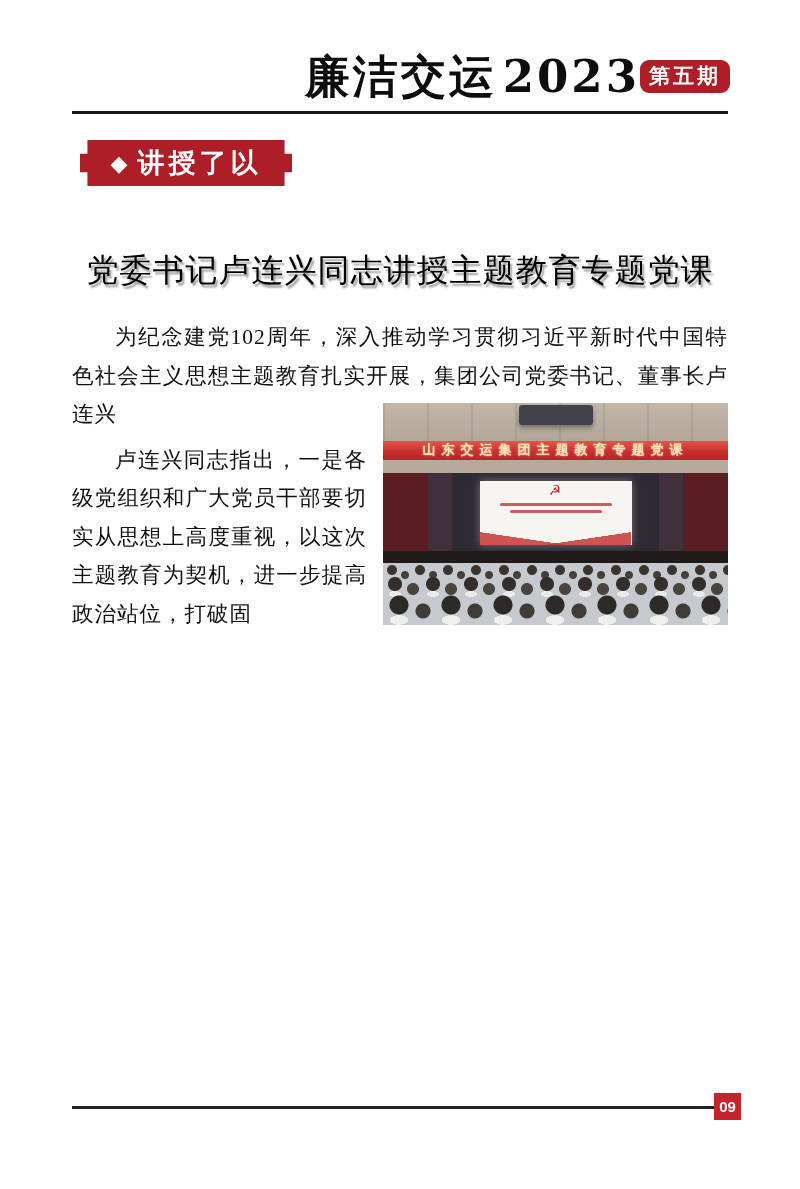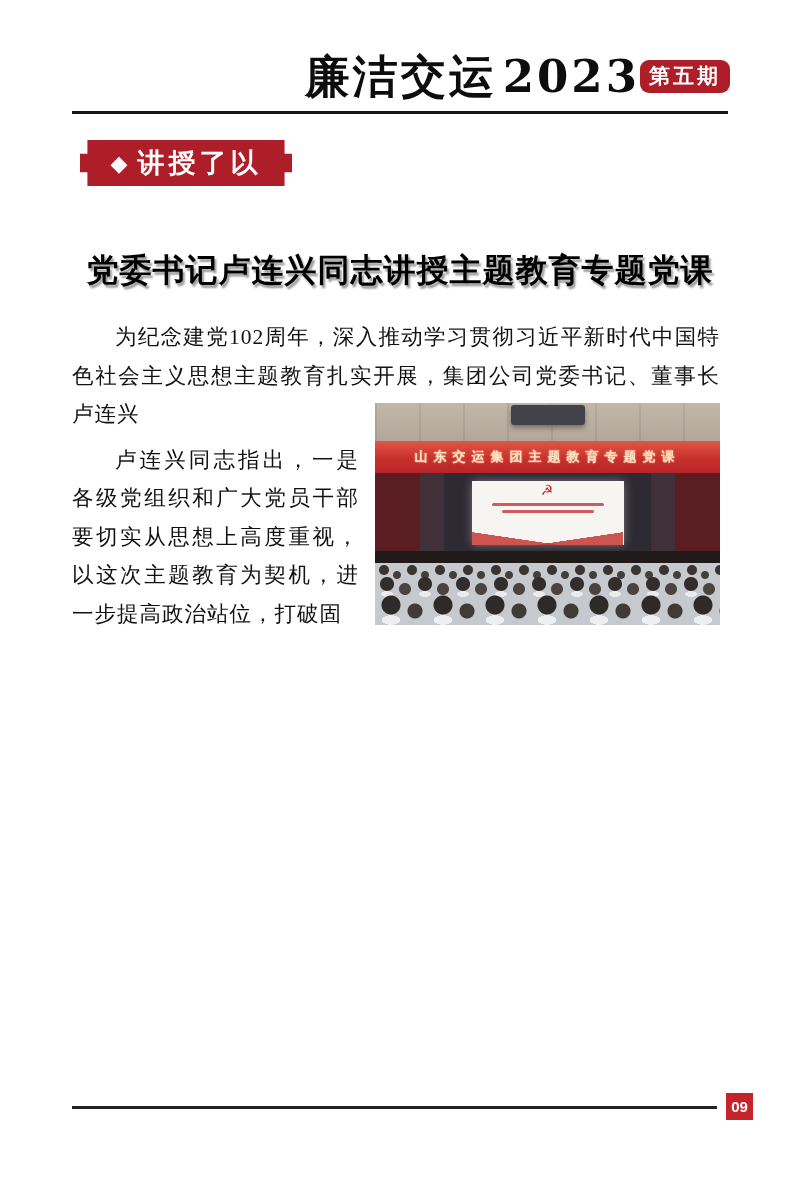--- a/index.html
+++ b/index.html
@@ -20,42 +20,42 @@
     position:absolute;top:140px;left:80px;width:212px;height:46px;background:#ae1e28;
     color:#fff;display:flex;align-items:center;justify-content:center;gap:10px;
     font-size:27px;font-weight:bold;letter-spacing:4px;
     clip-path:polygon(0% 30%,3.5% 30%,3.5% 0%,96.5% 0%,96.5% 30%,100% 30%,
                       100% 70%,96.5% 70%,96.5% 100%,3.5% 100%,3.5% 70%,0% 70%);
   }
   .section-badge .diamond{font-size:22px;letter-spacing:0;}
   
   .article-title{
     position:absolute;top:228px;left:40px;width:720px;text-align:center;
-    font-size:32px;font-weight:bold;letter-spacing:1px;white-space:nowrap;
+    font-size:32px;font-weight:normal;letter-spacing:1px;white-space:nowrap;
     color:#000;text-shadow:2px 3px 2px #9d9d9d;
   }
   
   .article{
     position:absolute;top:318px;left:72px;width:656px;
     font-size:21.5px;line-height:38.5px;letter-spacing:1px;text-align:justify;
   }
-  .para{text-indent:2em;margin:0 8px 7px 0;}
+  .para{text-indent:2em;margin:0 0 7px 0;}
   
   .photo{
     float:right;width:345px;height:222px;margin:8px 0 6px 16px;position:relative;
     overflow:hidden;text-indent:0;filter:blur(0.3px);background:#b6aa9d;
   }
   .ph-wall{position:absolute;top:0;left:0;right:0;height:38px;
     background:linear-gradient(180deg,#c2b6a9 0%,#b2a79a 100%);}
   .ph-wall:before{content:"";position:absolute;inset:0;
     background:repeating-linear-gradient(90deg,rgba(0,0,0,0.07) 0 2px,rgba(0,0,0,0) 2px 44px);}
   .ph-projector{position:absolute;top:2px;left:50%;transform:translateX(-50%);
     width:74px;height:20px;background:#42434a;border-radius:3px;
     box-shadow:0 3px 5px rgba(0,0,0,0.35);}
-  .ph-banner{position:absolute;top:38px;left:0;right:0;height:32px;
+  .ph-banner{position:absolute;top:38px;left:0;right:0;height:19px;
     background:linear-gradient(180deg,#e25648 0%,#c8302c 55%,#b8242a 100%);
     color:#ffe2c2;display:flex;align-items:center;justify-content:center;
     font-size:13px;font-weight:bold;letter-spacing:6px;white-space:nowrap;overflow:hidden;
     text-shadow:0 0 2px rgba(255,210,160,0.9);filter:blur(0.4px);}
   .ph-stage{position:absolute;top:70px;left:0;right:0;height:78px;
     background:linear-gradient(90deg,#5a1e22 0 13%,#40303a 13% 20%,#2e2a34 20% 80%,#40303a 80% 87%,#5a1e22 87% 100%);}
   .ph-screen{position:absolute;top:8px;left:50%;transform:translateX(-50%);
     width:152px;height:64px;background:#f7f5f1;box-shadow:0 0 9px rgba(255,255,255,0.35);}
   .ph-emblem{display:block;text-align:center;color:#c4282e;font-size:14px;line-height:17px;margin-top:1px;}
   .ph-textline{display:block;height:3px;background:rgba(195,40,45,0.75);border-radius:2px;margin:4px 20px 0 20px;}
@@ -81,21 +81,21 @@
   .aud-3{top:30px;height:32px;
     background-image:
       radial-gradient(circle 10px at 16px 12px,#2e2a27 9px,rgba(0,0,0,0) 10px),
       radial-gradient(ellipse 15px 8px at 16px 27px,#edeff1 60%,rgba(0,0,0,0) 61%),
       radial-gradient(circle 8px at 40px 18px,#413b36 7px,rgba(0,0,0,0) 8px);
     background-size:52px 32px;}
   
   .footer-rule{position:absolute;top:1106px;left:72px;width:645px;height:2.5px;background:#222;}
   .page-num{position:absolute;top:1093px;left:714px;width:27px;height:27px;background:#c5242c;
     color:#fff;display:flex;align-items:center;justify-content:center;
-    font-family:"Liberation Sans","DejaVu Sans",sans-serif;font-size:15px;font-weight:bold;margin-left:12px;}
+    font-family:"Liberation Sans","DejaVu Sans",sans-serif;font-size:15px;font-weight:bold;}
 </style>
 </head>
 <body>
 
 <div class="page">
 
   <div class="header">
     <div class="masthead"><span>廉洁交运</span><span class="year">2023</span></div>
     <div class="issue-badge">第五期</div>
   </div>

